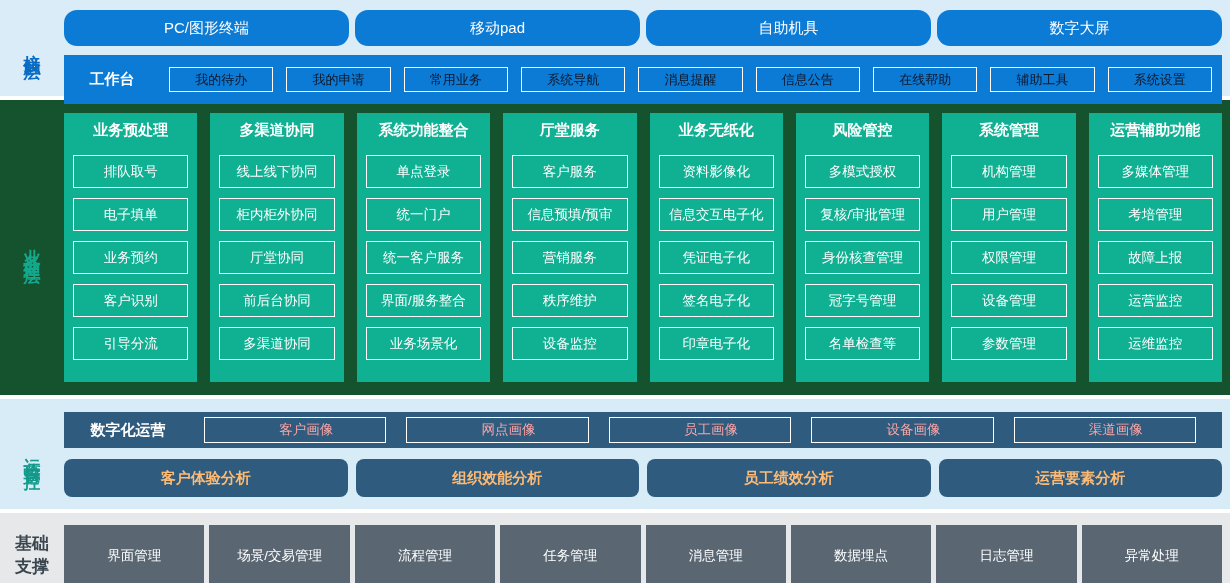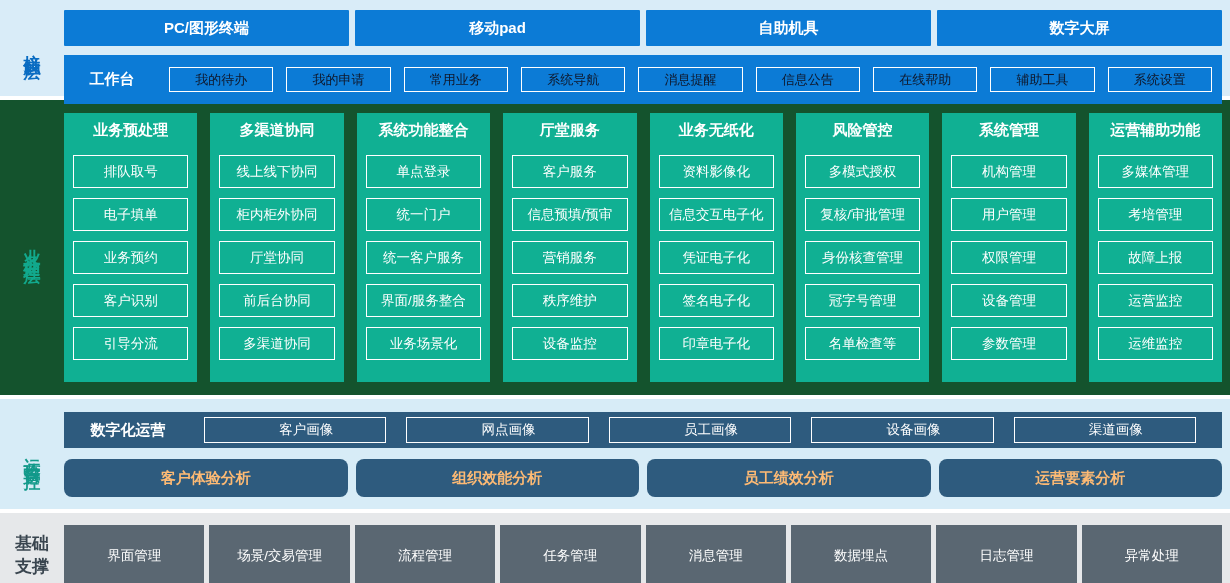--- a/index.html
+++ b/index.html
@@ -17,35 +17,35 @@
   .vlabel { writing-mode:vertical-rl; text-orientation:upright; font-weight:bold; font-size:17px; letter-spacing:5px; }
   .contact-label   { color:#0a6cc2; }
   .business-label  { color:#12a98d; }
   .operation-label { color:#12998a; }
   .foundation-label{ color:#39454f; font-weight:bold; font-size:17px; width:40px; line-height:1.35; text-align:center; }
 
   .sec-content { flex:1; padding-right:8px; }
 
   
   .channels-row { display:flex; gap:6px; height:36px; margin-top:10px; }
-  .channel-box { flex:1; background:#0c7bd6; border-radius:1px; display:flex; align-items:center; justify-content:center; color:#ffffff; font-weight:bold; font-size:15px; }
+  .channel-box { flex:1; background:#0c7bd6; border-radius:13px; display:flex; align-items:center; justify-content:center; color:#ffffff; font-weight:normal; font-size:15px; }
   .workbench-strip { margin-top:9px; height:49px; background:#0c7bd6; display:flex; align-items:center; padding:0 10px 0 4px; }
   .wb-label { width:88px; text-align:center; color:#ffffff; font-weight:bold; font-size:15px; flex:none; }
   .wb-item { flex:1; height:25px; border:1px solid #ffffff; margin-left:13px; display:flex; align-items:center; justify-content:center; color:#0f172a; font-size:13px; }
 
   
   .biz-columns { display:flex; gap:13px; padding:13px 0 13px 0; height:100%; }
   .biz-col { flex:1; background:#10b093; padding:3px 9px 10px 9px; display:flex; flex-direction:column; }
   .col-title { height:29px; display:flex; align-items:center; justify-content:center; color:#ffffff; font-weight:bold; font-size:15px; }
   .col-item { height:33px; margin-top:10px; border:1px solid #ffffff; display:flex; align-items:center; justify-content:center; color:#ffffff; font-size:13.5px; line-height:15px; text-align:center; padding:0 2px; }
 
   
   .digital-strip { margin-top:13px; height:36px; background:#2e5b7e; display:flex; align-items:center; padding:0 26px 0 8px; }
   .dg-label { width:112px; text-align:center; color:#ffffff; font-weight:bold; font-size:15px; flex:none; }
-  .dg-item { flex:1; height:26px; border:1px solid #ffffff; margin-left:20px; display:flex; align-items:center; justify-content:center; color:#ffffff; font-size:13.5px;padding-left:22px; }
+  .dg-item { flex:1; height:26px; border:1px solid #ffffff; margin-left:20px; display:flex; align-items:center; justify-content:center; color:#fca5a5; font-size:13.5px;padding-left:22px; }
   .analysis-row { margin-top:11px; display:flex; gap:8px; height:38px; }
   .an-box { flex:1; background:#2e5b7e; border-radius:8px; display:flex; align-items:center; justify-content:center; color:#fdba74; font-weight:bold; font-size:15px; }
 
   
   .found-row { display:flex; gap:5px; padding:12px 0; height:100%; }
   .found-box { flex:1; background:#5a6772; display:flex; align-items:center; justify-content:center; color:#ffffff; font-size:13.5px; }
 </style>
 </head>
 <body>
 

